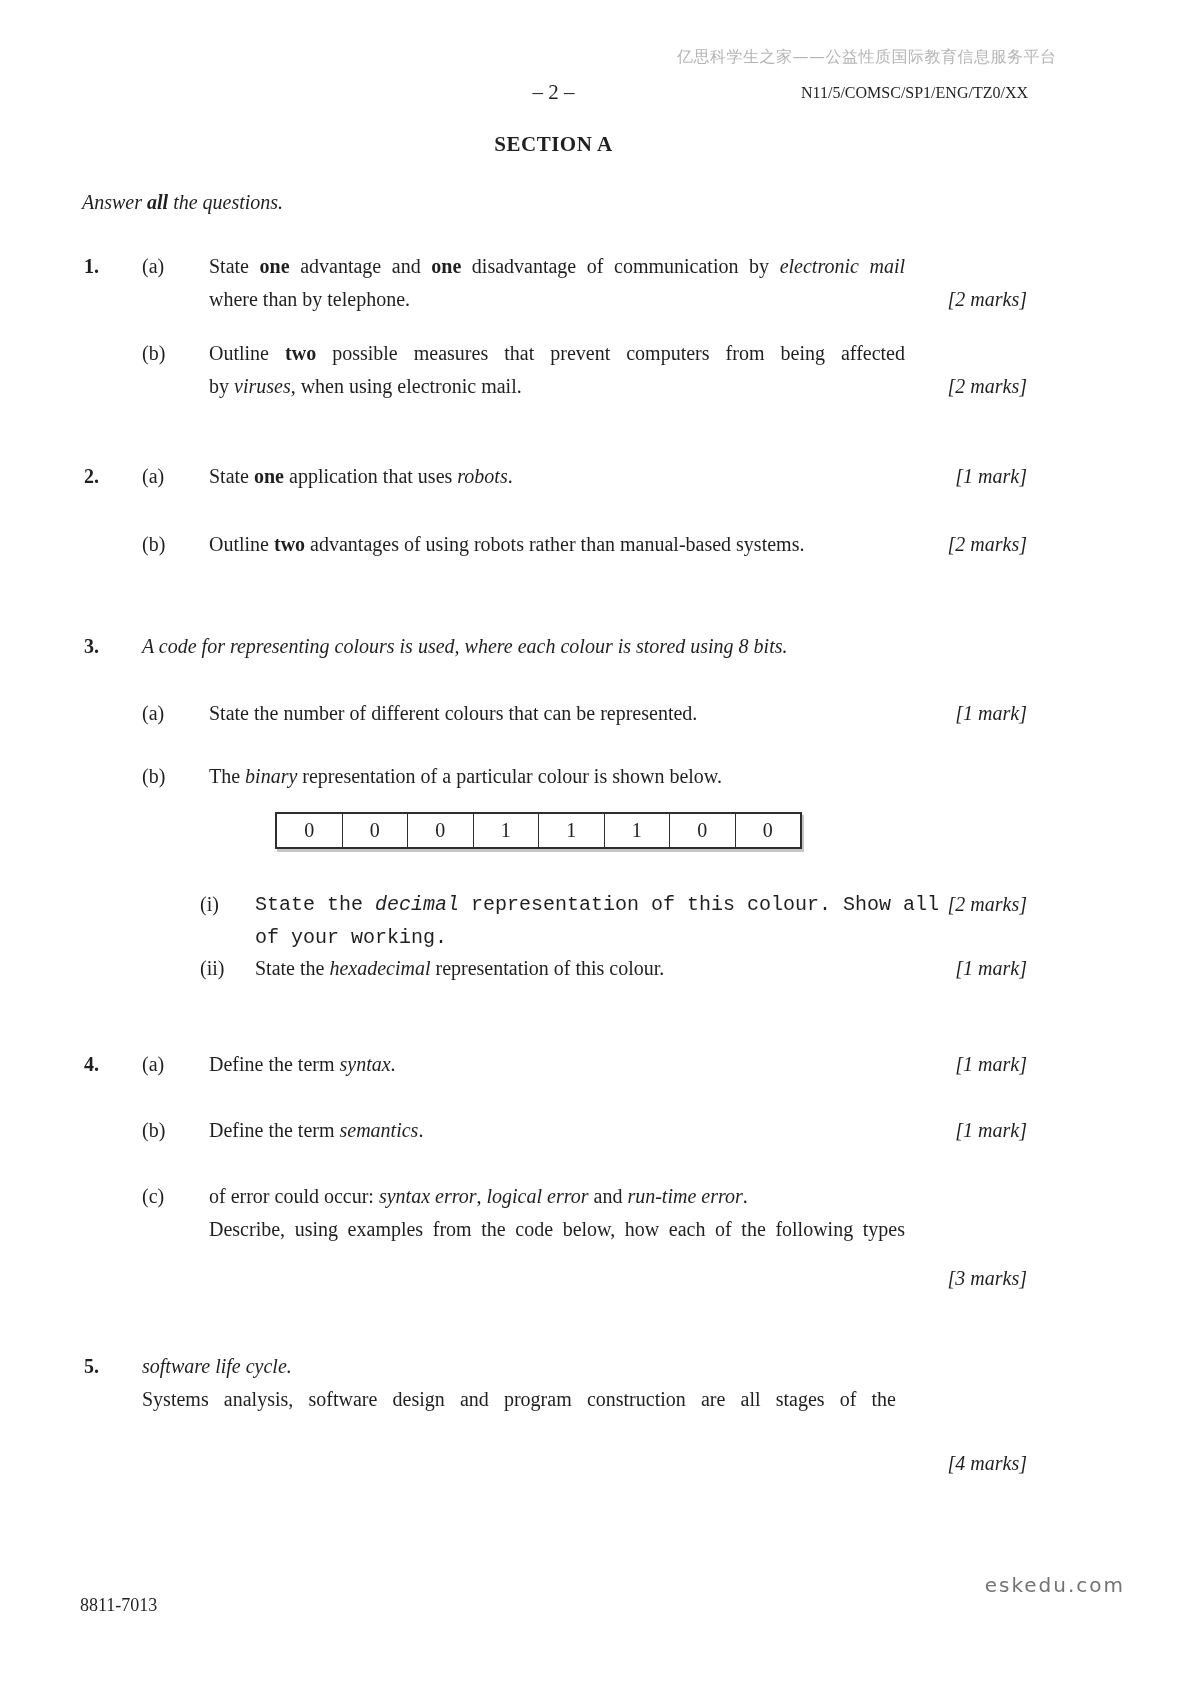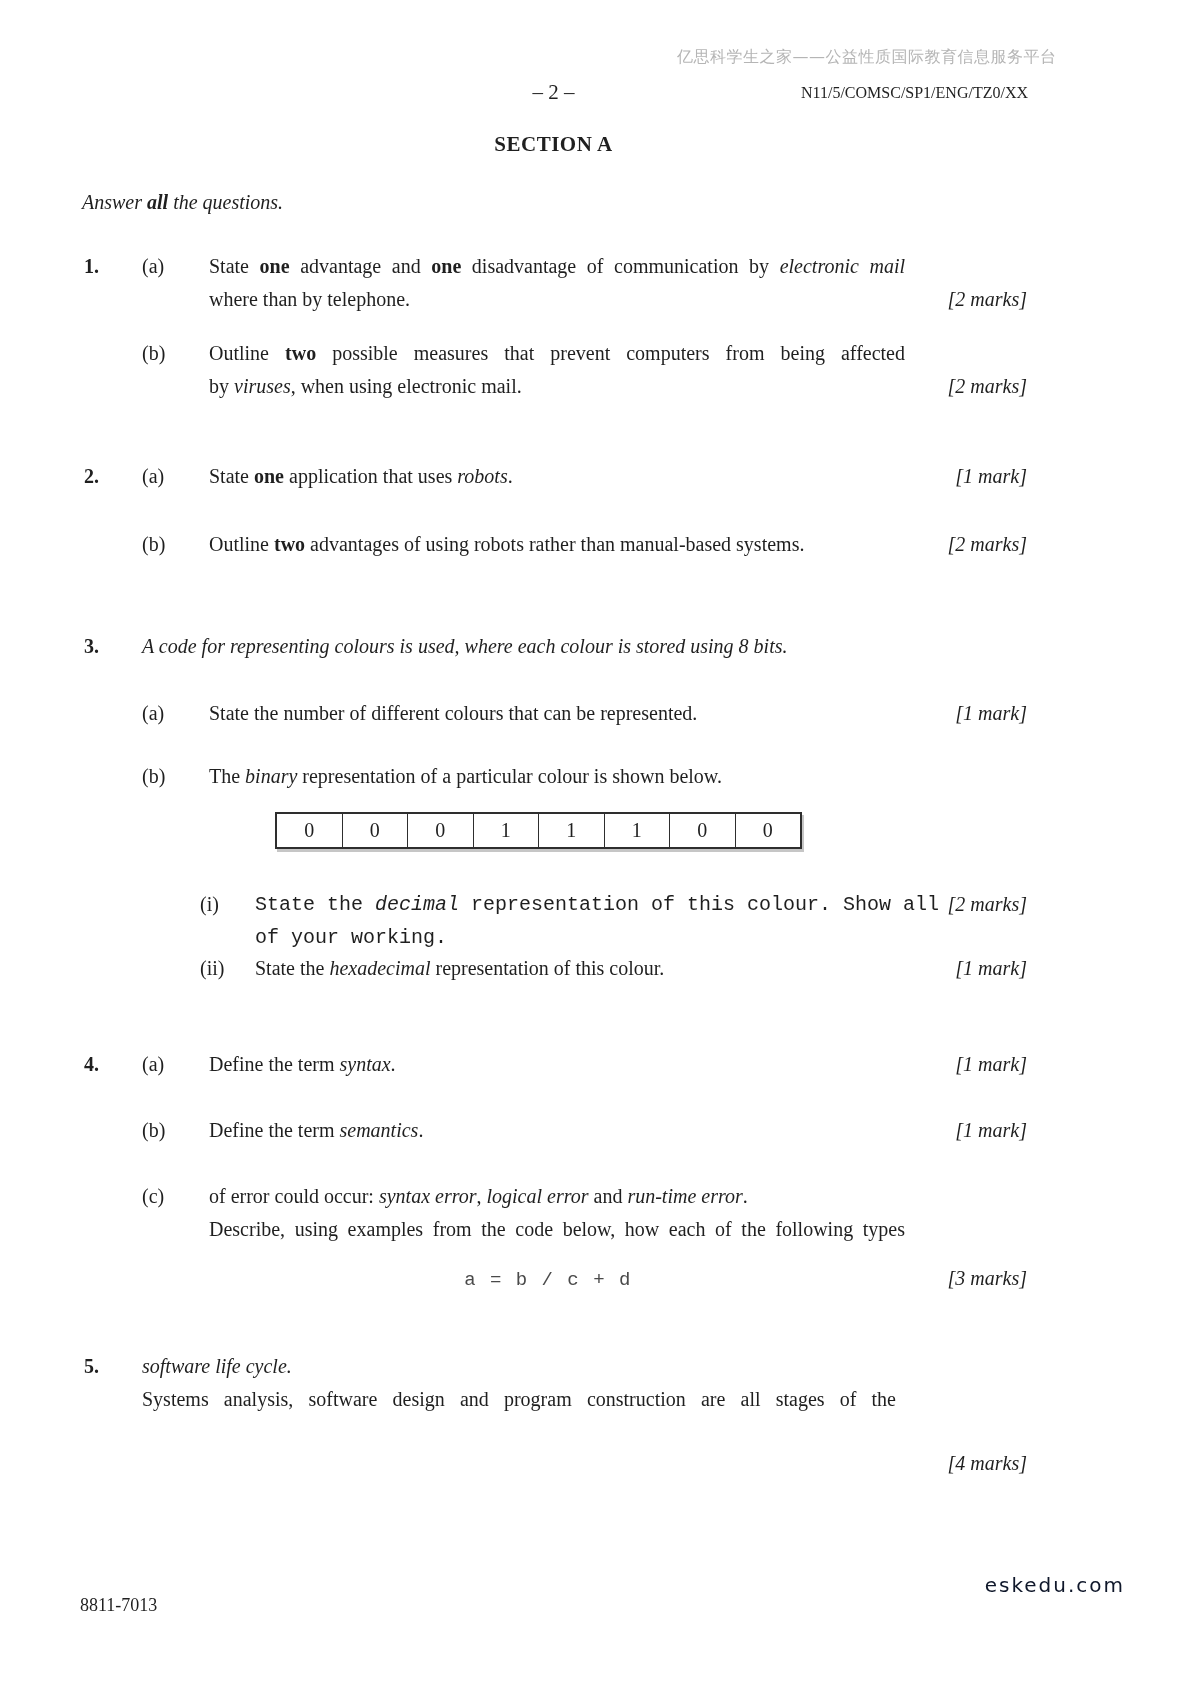--- a/index.html
+++ b/index.html
@@ -34,21 +34,21 @@
   .seg-bi{font-weight:bold;font-style:italic;}
   .bit-table{left:275px;top:812px;display:flex;border:2px solid #2e2e2e;
              box-shadow:2px 3px 0 #c6c6c6;background:#fff;}
   .bit-cell{width:64.5px;height:33px;line-height:33px;text-align:center;
             border-left:1.5px solid #2e2e2e;font-size:20px;}
   .bit-cell:first-child{border-left:none;}
   .code-wrap{left:200px;top:1262px;width:696px;text-align:center;white-space:nowrap;}
   .code{font-family:"Liberation Mono","DejaVu Sans Mono",monospace;
         font-size:19px;color:#4a4a4a;letter-spacing:1.5px;}
   .brand{right:66px;top:1569px;font-family:"DejaVu Sans","Liberation Sans",sans-serif;
-         font-size:20px;color:#0f172a;letter-spacing:2px;}
+         font-size:20px;color:#737373;letter-spacing:2px;}
   .ref{left:80px;top:1589px;font-size:18px;}
 </style>
 </head>
 <body>
 
 <div class="page">
 
   <div class="abs wm">亿思科学生之家——公益性质国际教育信息服务平台</div>
   <div class="abs center-band pageno">
     <span>– 2 –</span>
@@ -136,23 +136,20 @@
   <div class="block ptext" style="top:1114px;">
     <div class="line"><span class="seg-n">Define the term </span><span class="seg-i">semantics</span><span class="seg-n">.</span></div>
   </div>
   <div class="abs marks" style="top:1114px;">[1 mark]</div>
 
   <span class="abs plabel" style="top:1180px;">(c)</span>
   <div class="block ptext" style="top:1180px;">
     <div class="line"><span class="seg-n">of error could occur: </span><span class="seg-i">syntax error</span><span class="seg-n">, </span><span class="seg-i">logical error</span><span class="seg-n"> and </span><span class="seg-i">run-time error</span><span class="seg-n">.</span></div>
     <div class="line just"><span class="seg-n">Describe, using examples from the code below, how each of the following types</span></div>
   </div>
-  <div class="abs code-wrap">
-    <span class="code">a = b / c + d</span>
-  </div>
   <div class="abs marks" style="top:1262px;">[3 marks]</div>
 
   <span class="abs qnum" style="top:1350px;">5.</span>
   <div class="block itext" style="top:1350px;">
     <div class="line"><span class="seg-i">software life cycle.</span></div>
     <div class="line just"><span class="seg-n">Systems analysis, software design and program construction are all stages of the</span></div>
   </div>
   <div class="abs marks" style="top:1447px;">[4 marks]</div>
 
   <div class="abs brand">eskedu.com</div>

